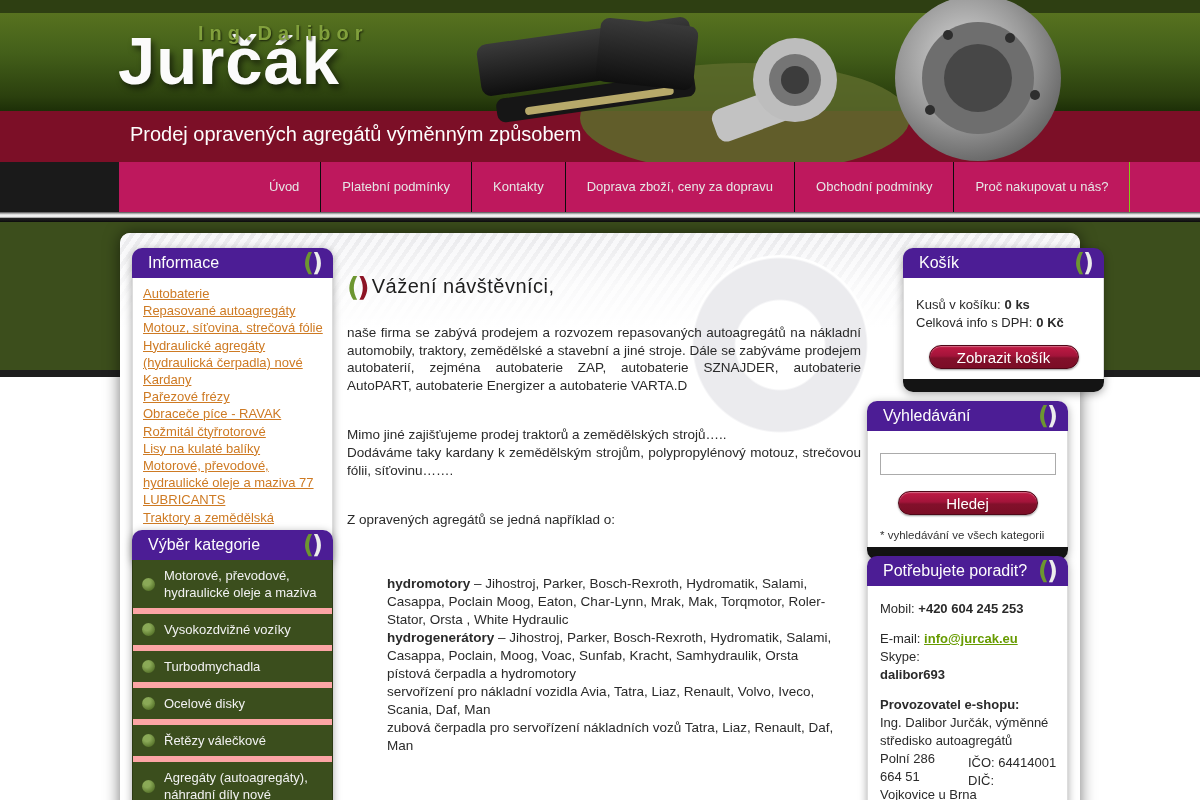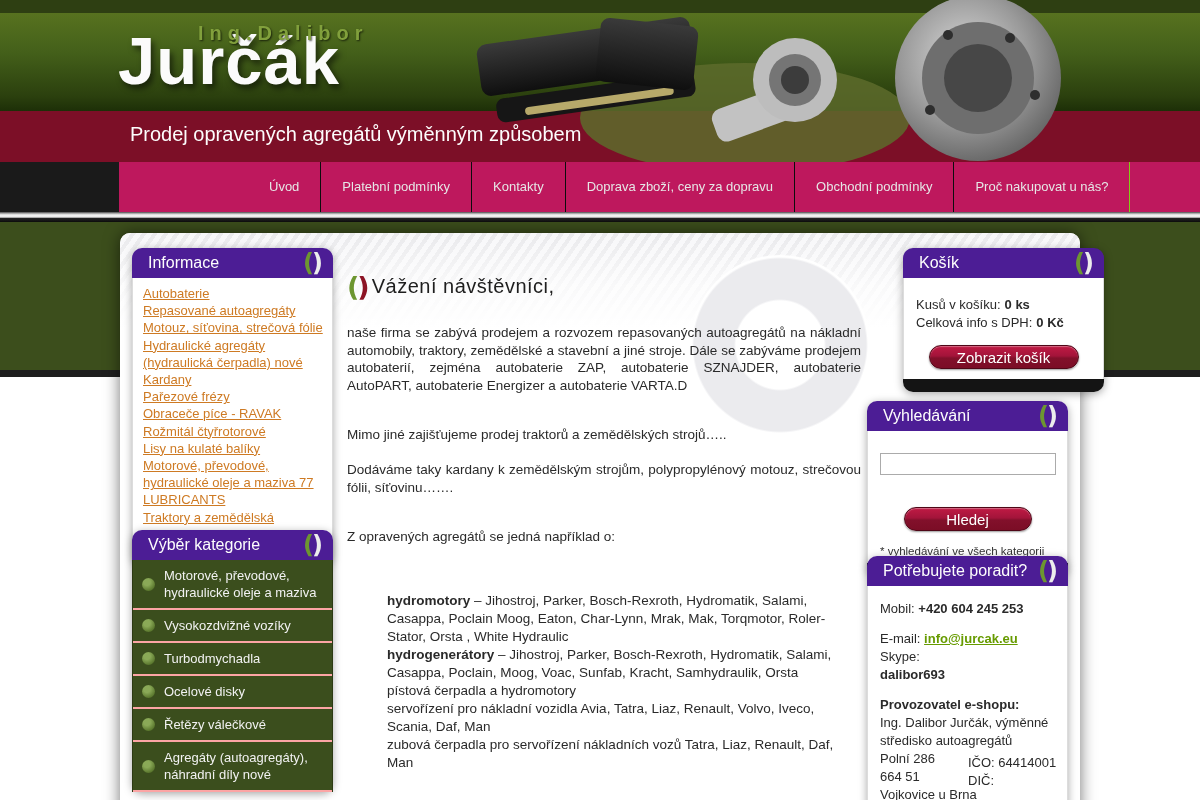--- a/index.html
+++ b/index.html
@@ -61,51 +61,51 @@
 
   
   .info-box { left:12px; top:15px; }
   .info-body { padding:7px 9px 9px 10px; }
   .info-link { display:block; font-size:13px; line-height:17.2px; color:#ce7a23; text-decoration:underline; cursor:pointer; }
 
   .cat-box { left:12px; top:297px; }
   .cat-head { border-radius:10px 10px 0 0; }
   .cat-list { background:#3b4e1d; border-left:1px solid #2c3a13; border-right:1px solid #2c3a13; }
   .cat-item { display:flex; align-items:center; gap:9px; padding:7px 8px 7px 9px; min-height:31px;
-              border-bottom:2px solid #fca5a5; cursor:pointer; color:#f2f2f2; font-size:13px; line-height:17px; }
+              border-bottom:6px solid #fca5a5; cursor:pointer; color:#f2f2f2; font-size:13px; line-height:17px; }
   .cat-bullet { flex:0 0 13px; width:13px; height:13px; border-radius:50%; align-self:center;
                 background:radial-gradient(circle at 38% 32%, #8aa957 0 28%, #5d7a30 70%, #47601f 100%); }
 
   
   .main-col { position:absolute; left:227px; top:40px; width:514px; }
   .main-head { display:flex; align-items:center; gap:4px; margin-bottom:24px; }
   .main-head .logo-icon { margin-left:0; font-size:27px; }
   .main-title { font-size:20px; color:#1e1e1e; letter-spacing:.5px; }
   .main-col p { font-size:13.5px; line-height:17.6px; color:#2a2a2a; text-align:justify; }
-  .p-gap { margin-top:17px; }
+  .p-gap { }
   .p-gap-big { margin-top:32px; }
   .plain { text-align:left !important; }
   .agg-list { margin-top:46px; padding-left:40px; font-size:13.5px; line-height:18px; color:#2a2a2a; }
   .agg-list b { font-weight:bold; }
 
   
   .cart-box { left:783px; top:15px; }
   .cart-body { padding:18px 12px 10px 12px; }
   .cart-line { font-size:13px; line-height:18px; color:#2a2a2a; }
   .cart-line b { margin-left:4px; }
   .btn { display:block; margin:0 auto; border:1px solid #4f0717; border-radius:13px; color:#ffffff;
          font-size:15px; font-family:inherit; cursor:pointer; text-align:center;
          background:linear-gradient(180deg,#c01a44 0%,#a3143a 45%,#82102b 55%,#7b0d26 100%);
          box-shadow:inset 0 1px 1px rgba(255,255,255,.35), 0 1px 2px rgba(0,0,0,.4); }
   .btn-cart { width:150px; height:24px; margin-top:13px; }
 
   .search-box { left:747px; top:168px; }
   .search-body { padding:22px 12px 6px 12px; }
   .search-input { display:block; width:176px; height:22px; border:1px solid #ababab; background:#fff; font-size:13px; padding:0 4px; }
-  .btn-search { width:128px; height:24px; margin-top:32px; }
+  .btn-search { width:140px; height:24px; margin-top:16px; }
   .search-note { font-size:11.5px; color:#333; margin-top:14px; white-space:nowrap; }
 
   .contact-box { left:747px; top:323px; }
   .contact-body { position:relative; padding:14px 10px 30px 12px; font-size:13px; line-height:18px; color:#2a2a2a; height:230px; }
   .contact-line b { font-weight:bold; }
   .mail-link { color:#679b00; font-weight:bold; text-decoration:underline; cursor:pointer; } .gap12 { height:12px; }
   .vat-block { position:absolute; left:100px; top:168px; font-size:13px; line-height:18px; }
 </style>
 </head>
 <body>

